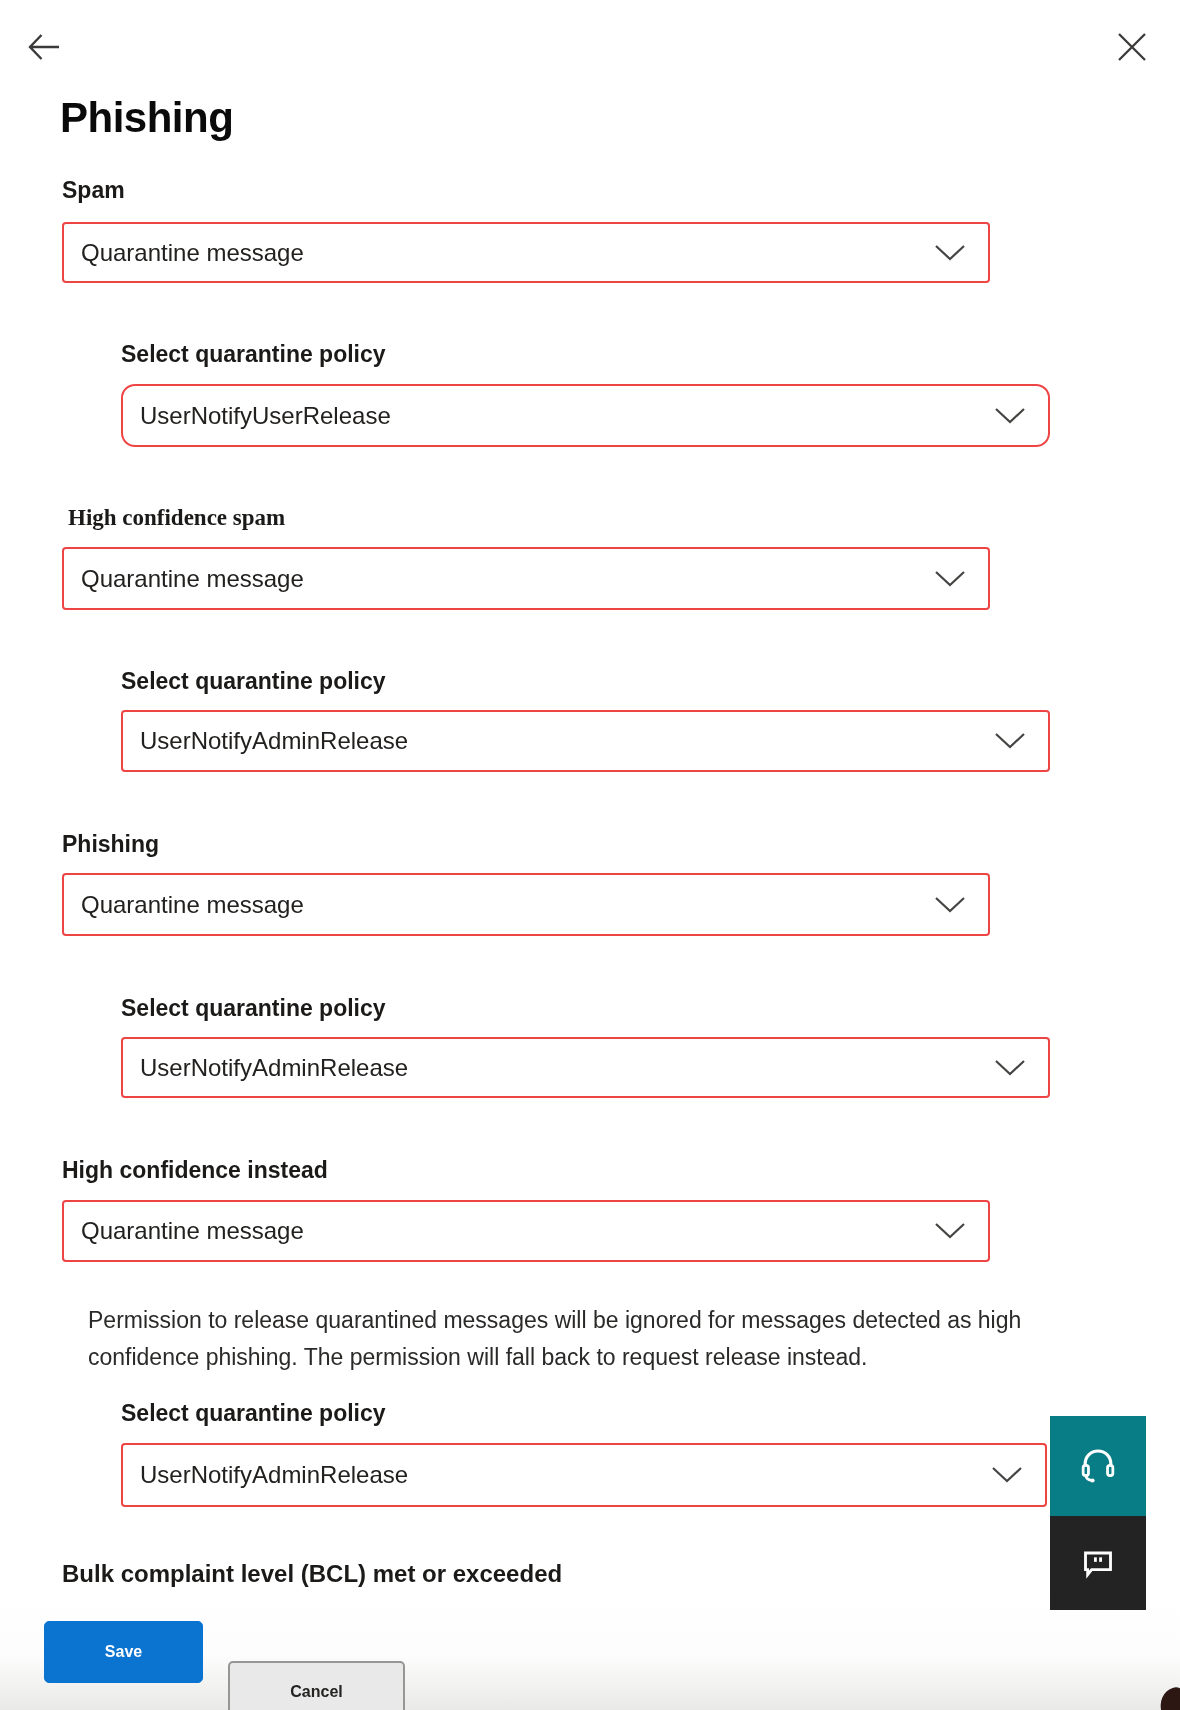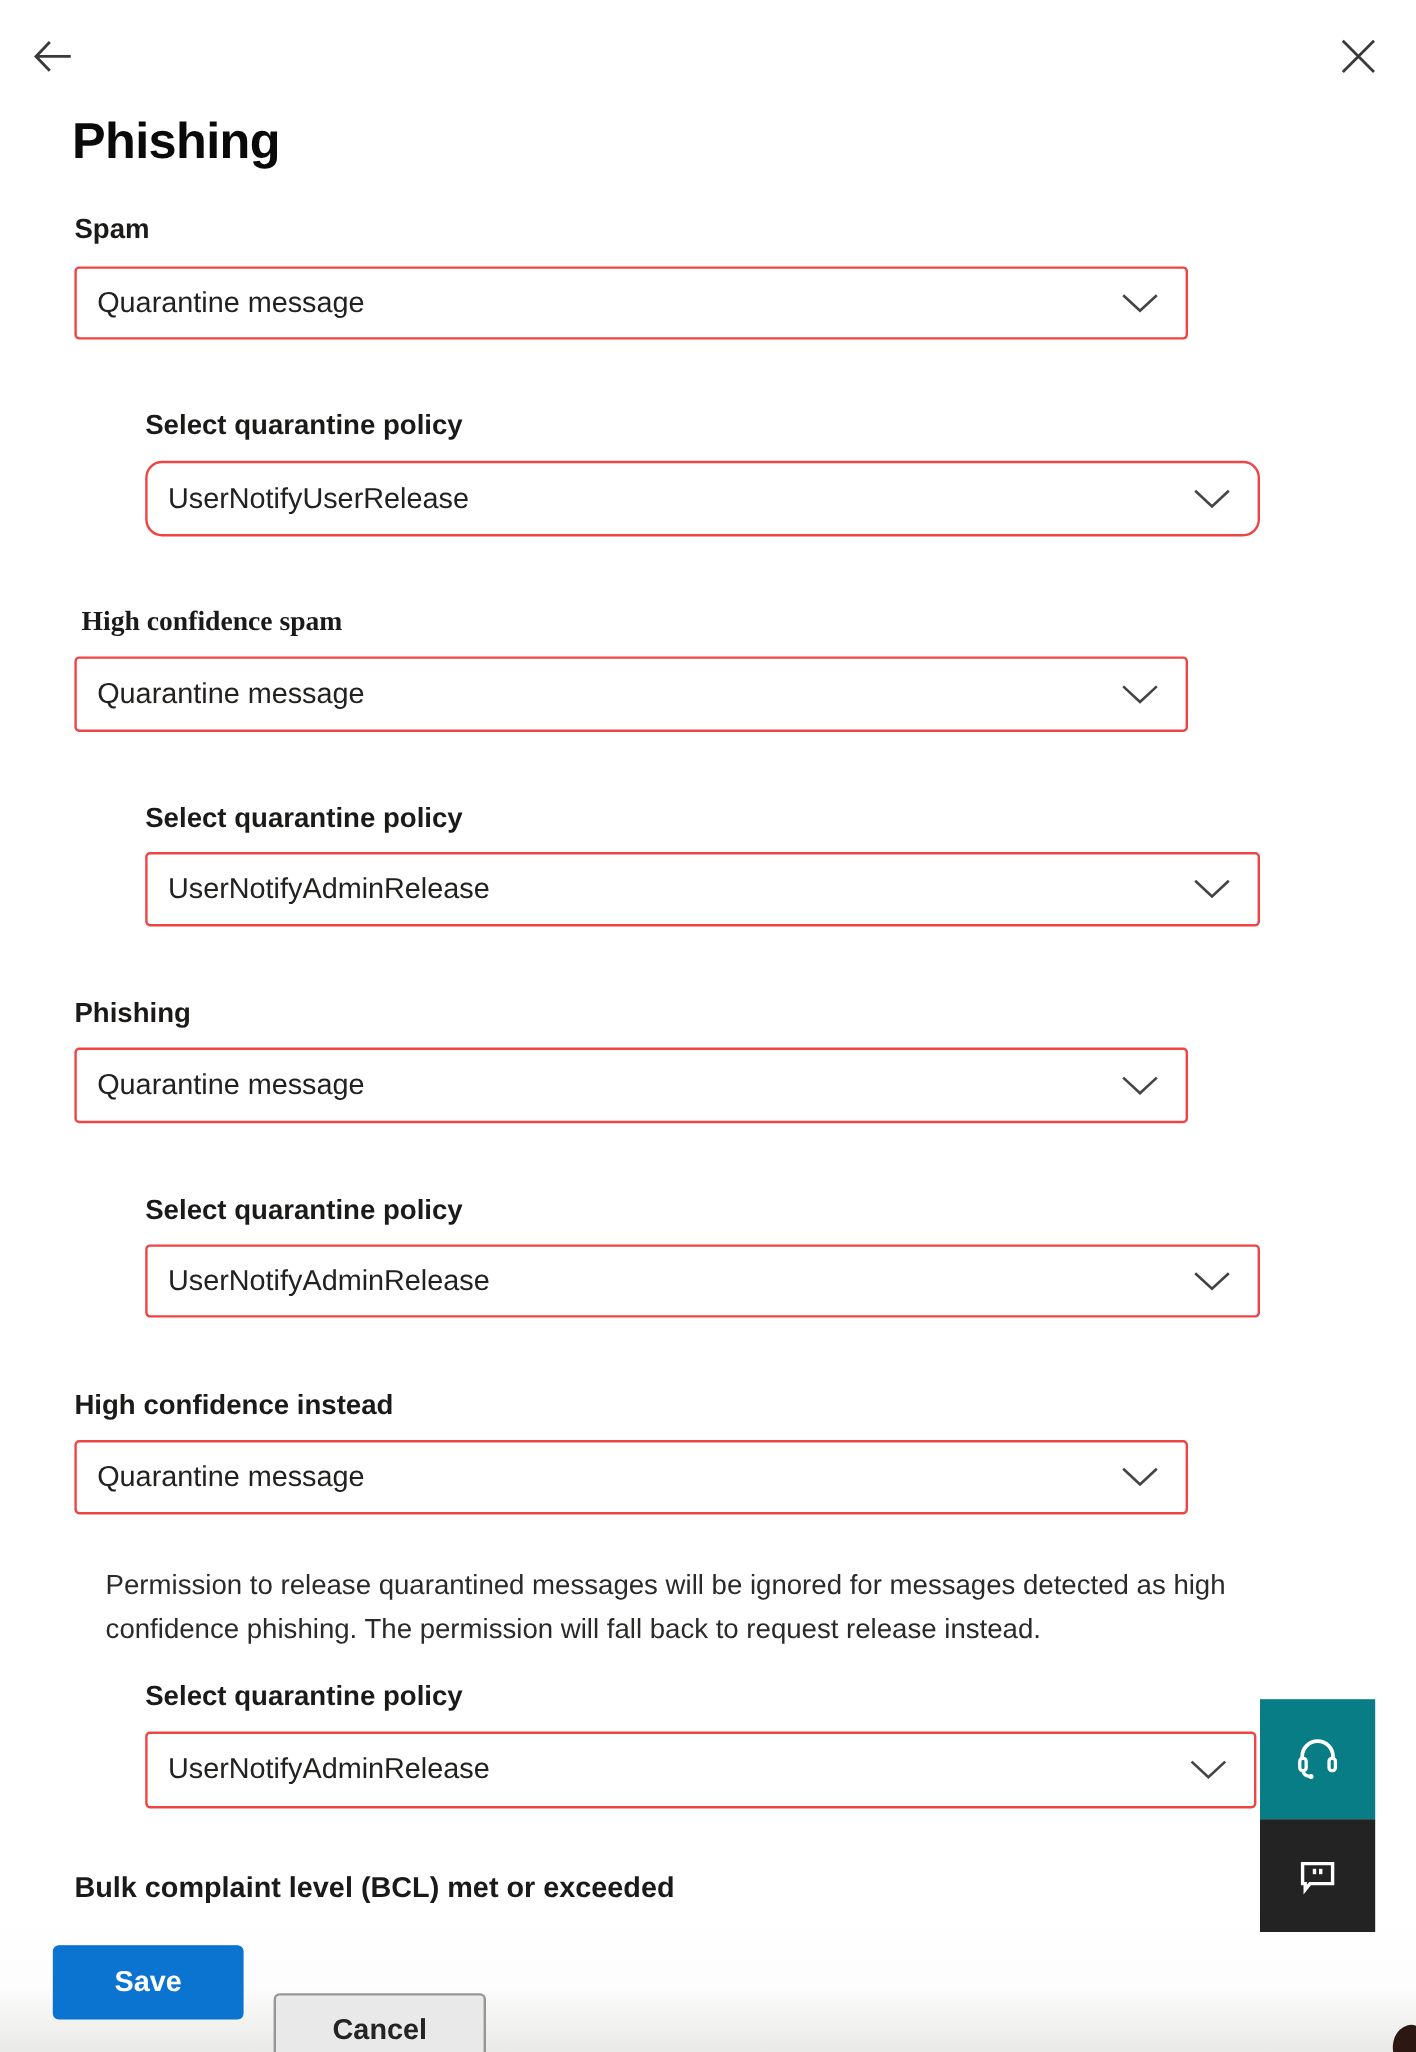--- a/index.html
+++ b/index.html
@@ -50,21 +50,21 @@
     position:absolute;left:62px;top:1560px;z-index:1;
     font-size:24px;font-weight:600;color:#1b1a19;white-space:nowrap;
   }
   .footer{
     position:absolute;left:0;top:1587px;width:1180px;height:123px;z-index:2;
     background:linear-gradient(to bottom,#ffffff 0%,#fdfdfd 55%,#e9e9e7 100%);
   }
   .btn{
     position:absolute;top:34px;height:62px;
     border-radius:5px;font-family:inherit;
-    font-size:24px;font-weight:600;cursor:pointer;
+    font-size:16px;font-weight:600;cursor:pointer;
     display:flex;align-items:center;justify-content:center;
   }
   .btn-save{
     left:44px;width:159px;
     background:#0b74d1;border:1px solid #0b74d1;color:#ffffff;
   }
   .btn-cancel{
     left:228px;width:177px;
     background:#e9e9e9;border:2px solid #979695;color:#252423;margin-top:40px;
   }

